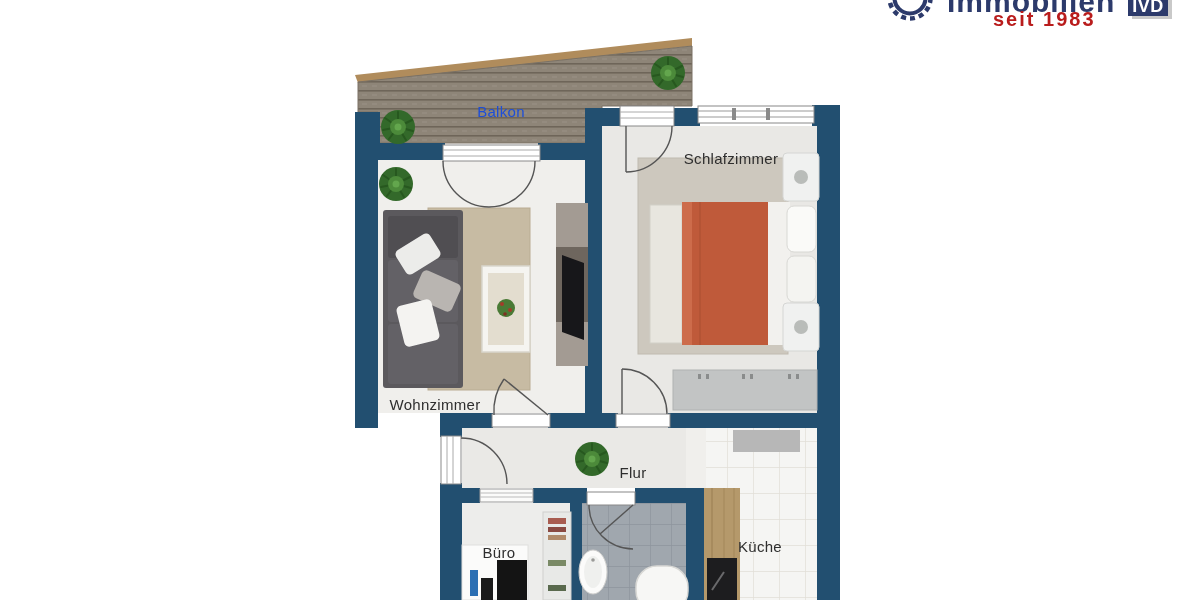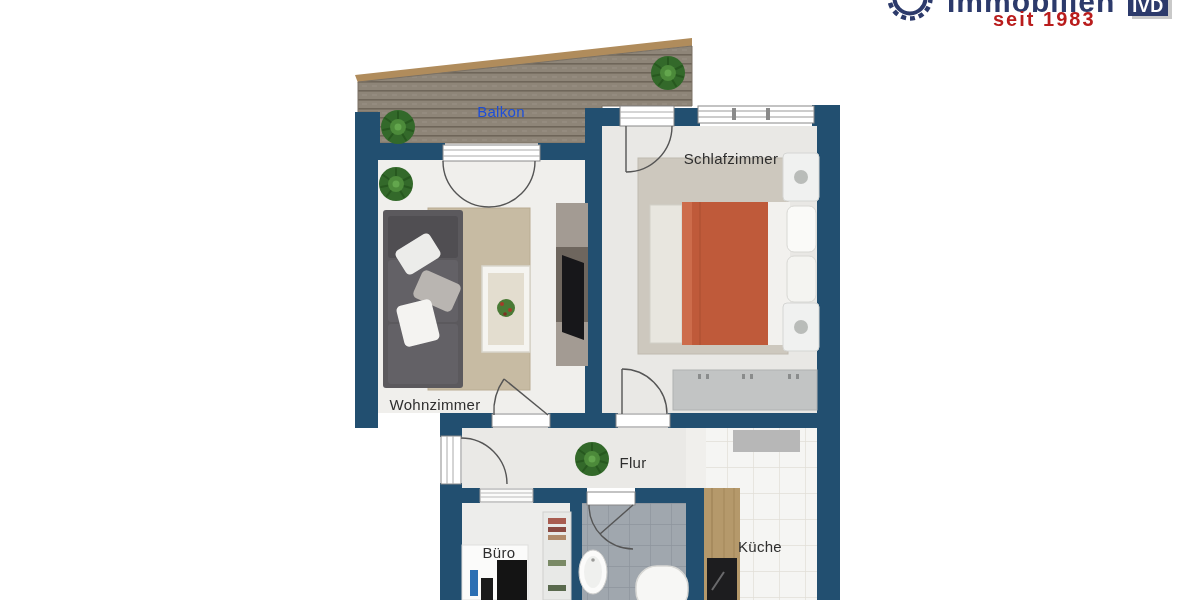--- a/index.html
+++ b/index.html
@@ -250,21 +250,21 @@
 
     <use href="#plantSym" x="398" y="127"></use>
     <use href="#plantSym" x="668" y="73"></use>
     <use href="#plantSym" x="396" y="184"></use>
     <use href="#plantSym" x="592" y="459"></use>
   </svg>
 
   <div class="room-label on-wood" style="left:501px;top:111px">Balkon</div>
   <div class="room-label" style="left:731px;top:158px">Schlafzimmer</div>
   <div class="room-label" style="left:435px;top:404px">Wohnzimmer</div>
-  <div class="room-label" style="left:633px;top:462px">Flur</div>
+  <div class="room-label" style="left:633px;top:472px">Flur</div>
   <div class="room-label" style="left:499px;top:552px">Büro</div>
   <div class="room-label" style="left:760px;top:546px">Küche</div>
 
   <svg class="logo-gear" viewBox="0 0 48 48">
     <circle cx="24" cy="24" r="20.5" fill="none" stroke="#2c3a6b" stroke-width="4.5" stroke-dasharray="5 4"></circle>
     <circle cx="24" cy="24" r="15.5" fill="none" stroke="#2c3a6b" stroke-width="4"></circle>
   </svg>
   <div class="logo-brand">Immobilien</div>
   <div class="logo-badge">
     <span>IVD</span>

